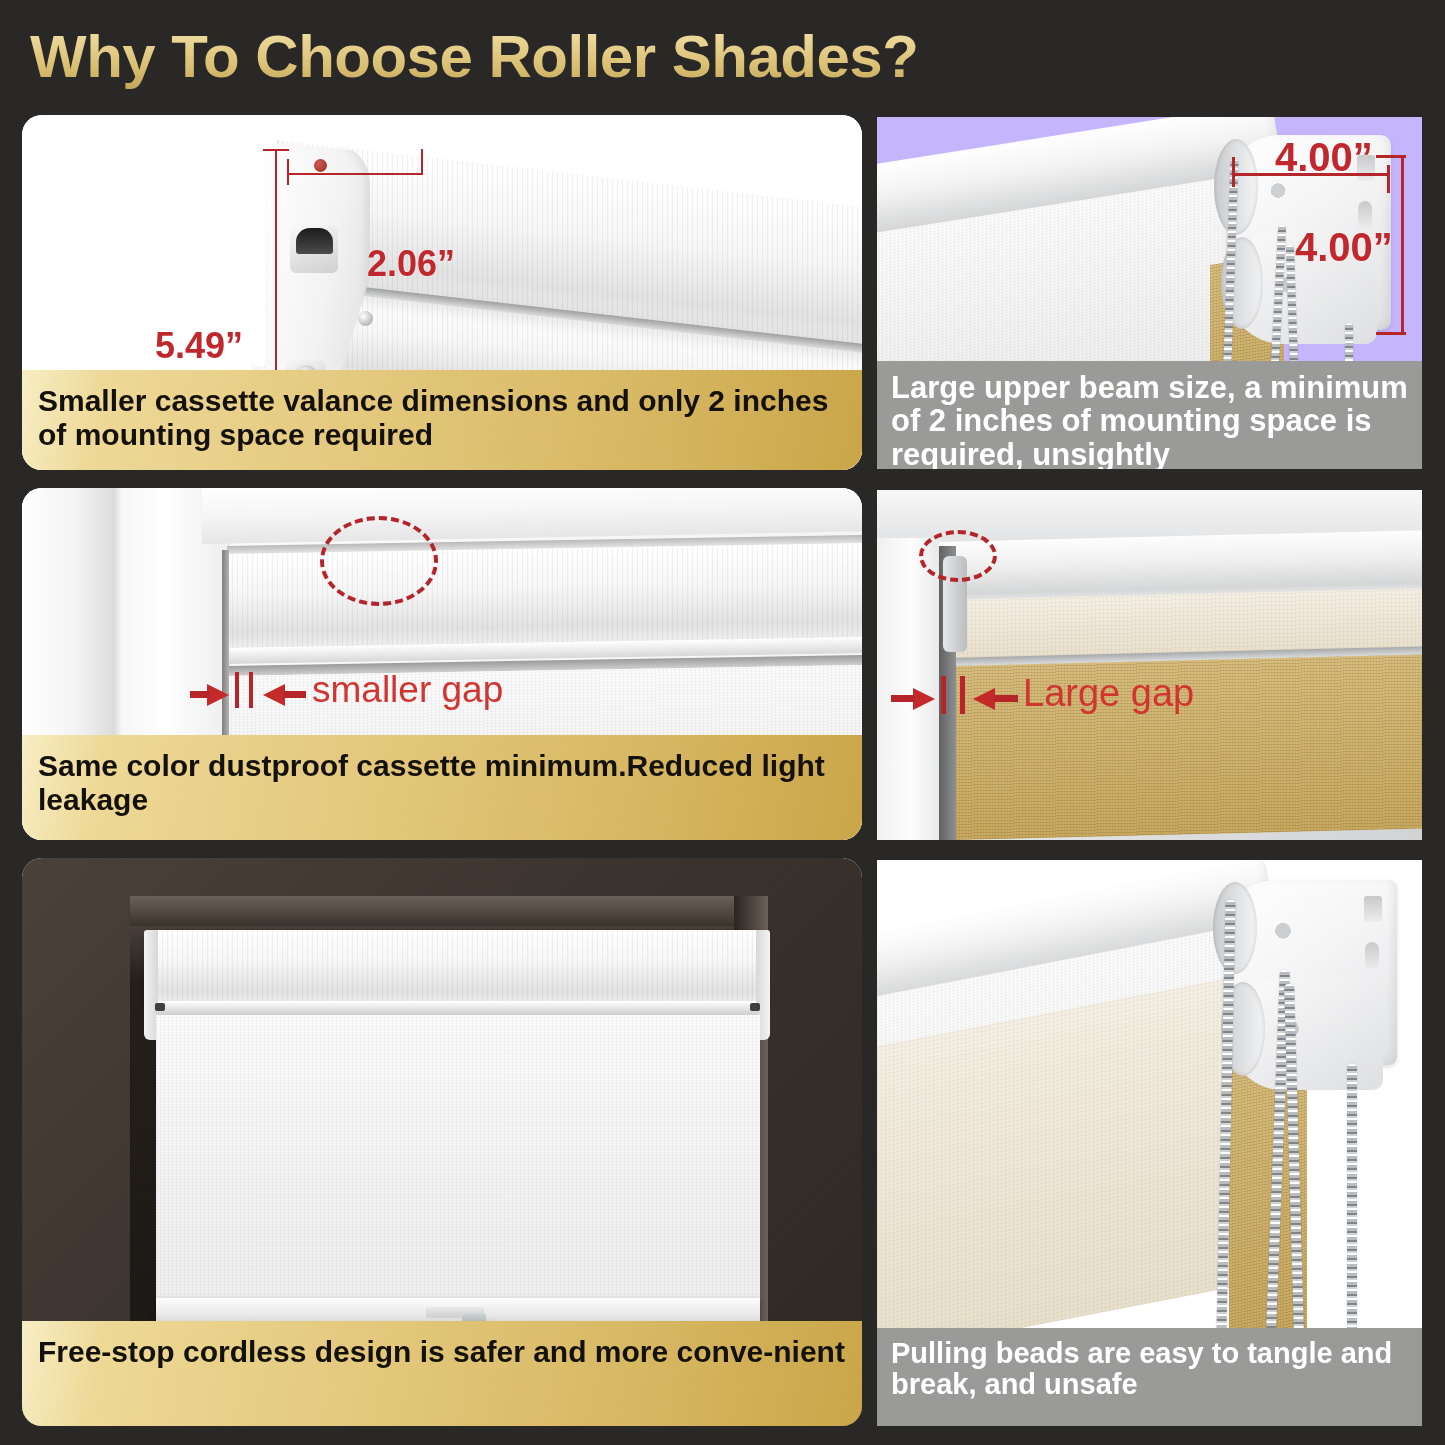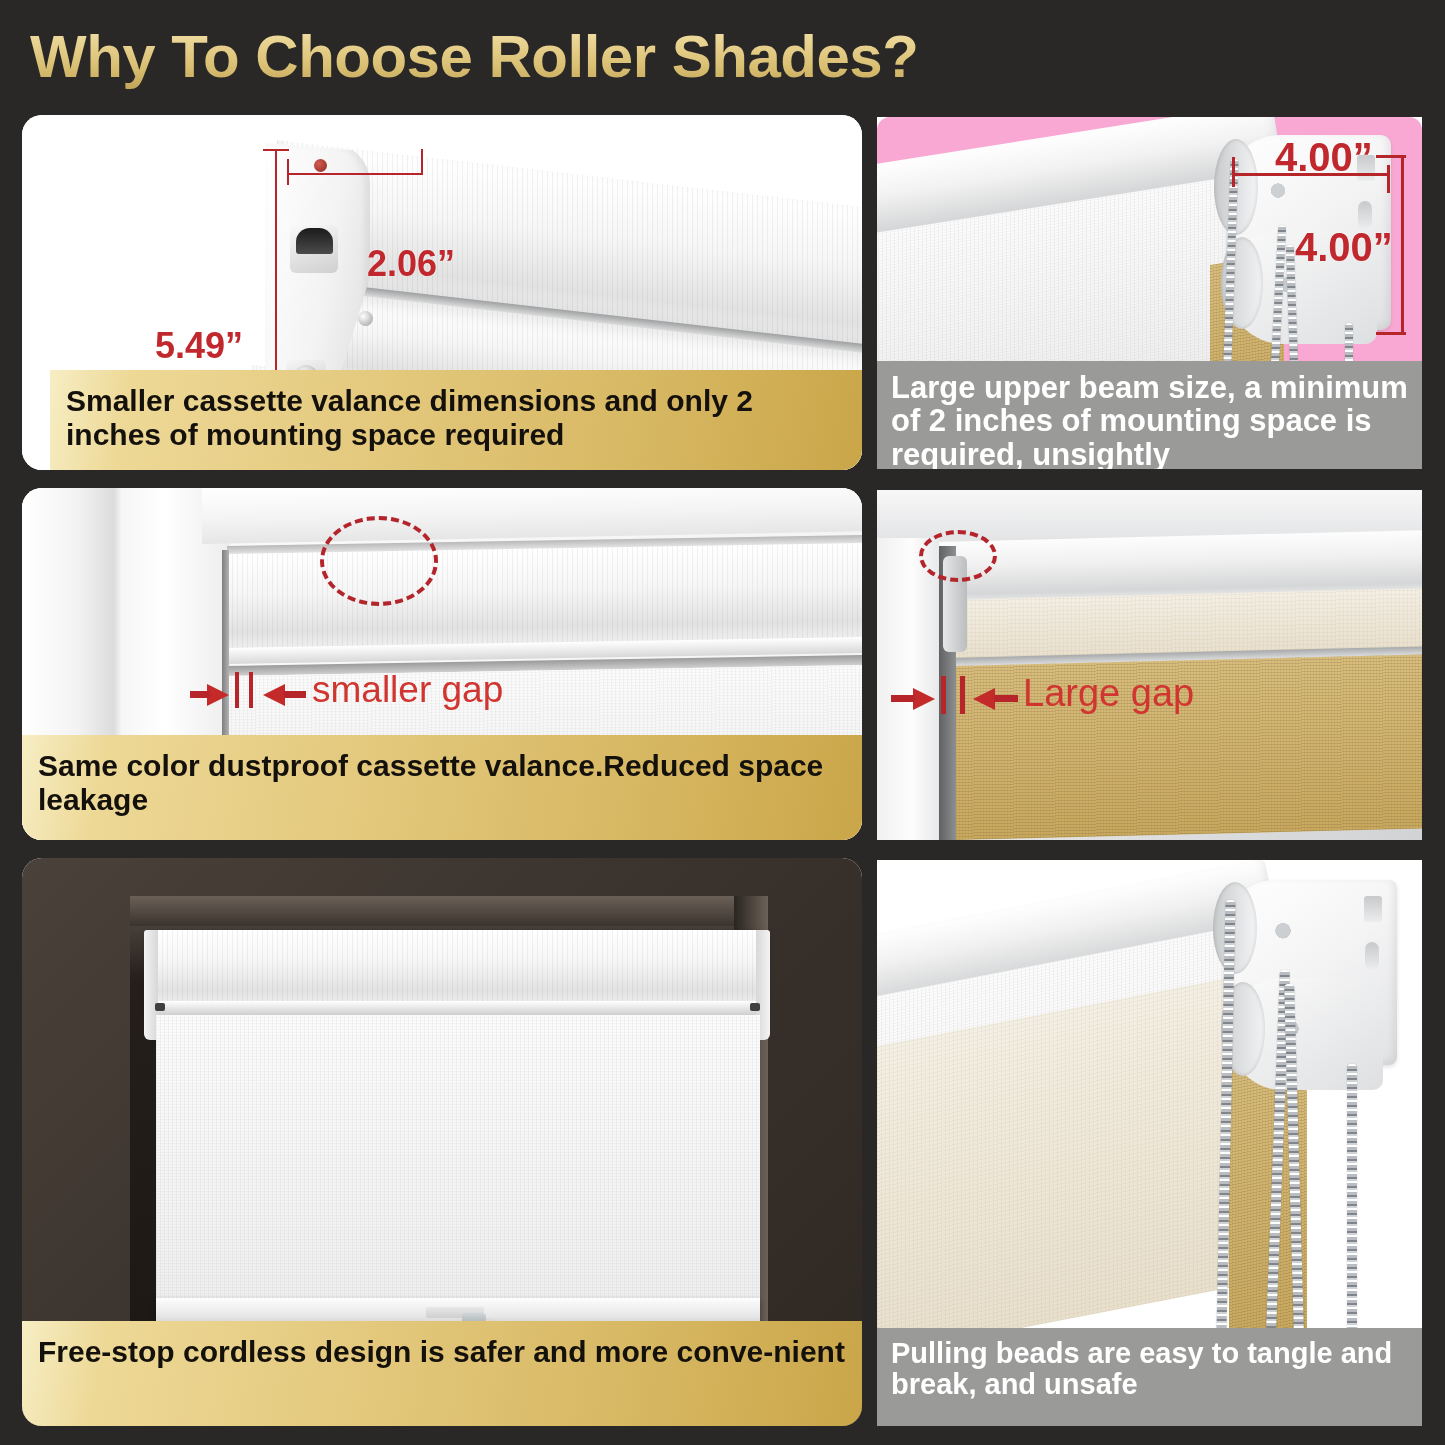--- a/index.html
+++ b/index.html
@@ -119,25 +119,25 @@
       <div class="rline" style="left:241px; top:34px; width:26px; height:2px;"></div>
       <div class="rline" style="left:241px; top:314px; width:26px; height:2px;"></div>
       <div class="dim-txt" style="left:133px; top:210px; font-size:36px;">5.49”</div>
 
       <div class="rline" style="left:265px; top:58px; width:136px; height:2px;"></div>
       <div class="rline" style="left:265px; top:44px; width:2px; height:26px;"></div>
       <div class="rline" style="left:399px; top:34px; width:2px; height:26px;"></div>
       <div class="dim-txt" style="left:345px; top:128px; font-size:36px;">2.06”</div>
     </div>
 
-    <div class="cap-gold" style="height:100px; font-size:30px;margin-left:28px;">Smaller cassette valance dimensions and only 2 inches of mounting space required</div>
+    <div class="cap-gold" style="height:100px; font-size:30px;">Smaller cassette valance dimensions and only 2 inches of mounting space required</div>
   </div>
 
   <div class="panel" style="left:877px; top:117px; width:545px; height:352px;">
-    <div class="stage" style="background:#f9a8d4;border-radius:13px;">
+    <div class="stage" style="background:#c4b5fd;">
 
       <div class="abs" style="left:-20px; top:50px; width:420px; height:92px; transform:rotate(-9deg); transform-origin:left top;
                   background:linear-gradient(180deg,#ffffff 0%,#f2f2f2 35%,#d6d7d8 72%,#eeeeee 100%);
                   border-radius:10px;
                   box-shadow:inset 0 -8px 14px rgba(0,0,0,.10);"></div>
 
       <div class="abs fab-white" style="left:-15px; top:118px; width:390px; height:185px; transform:skewY(-9deg); transform-origin:left top;"></div>
 
       <div class="abs fab-tan" style="left:333px; top:148px; width:74px; height:172px; transform:skewY(-9deg); transform-origin:left top;"></div>
 
@@ -225,21 +225,21 @@
       <div class="rline" style="left:168px; top:203px; width:20px; height:7px;"></div>
       <div class="rline" style="left:213px; top:184px; width:4px; height:36px;"></div>
       <div class="rline" style="left:227px; top:184px; width:4px; height:36px;"></div>
       <div class="abs" style="left:241px; top:196px; width:0; height:0;
                   border-top:11px solid transparent; border-bottom:11px solid transparent;
                   border-right:22px solid #c42a2a;"></div>
       <div class="rline" style="left:262px; top:203px; width:22px; height:7px;"></div>
       <div class="ann-txt" style="left:290px; top:181px; font-size:37px;">smaller gap</div>
     </div>
 
-    <div class="cap-gold" style="height:105px; font-size:30px;">Same color dustproof cassette valance.Reduced space leakage</div>
+    <div class="cap-gold" style="height:105px; font-size:30px;">Same color dustproof cassette minimum.Reduced light leakage</div>
   </div>
 
   <div class="panel" style="left:877px; top:490px; width:545px; height:350px;">
     <div class="stage" style="background:linear-gradient(90deg,#e9e9ea,#d2d3d4);">
 
       <div class="abs" style="left:0; top:0; width:62px; height:350px;
                   background:linear-gradient(90deg,#f0f0f1,#fdfdfd 55%,#e8e9ea 100%);"></div>
       <div class="abs" style="left:0; top:0; width:545px; height:48px;
                   background:linear-gradient(180deg,#f7f7f8,#e4e5e6);"></div>
 

